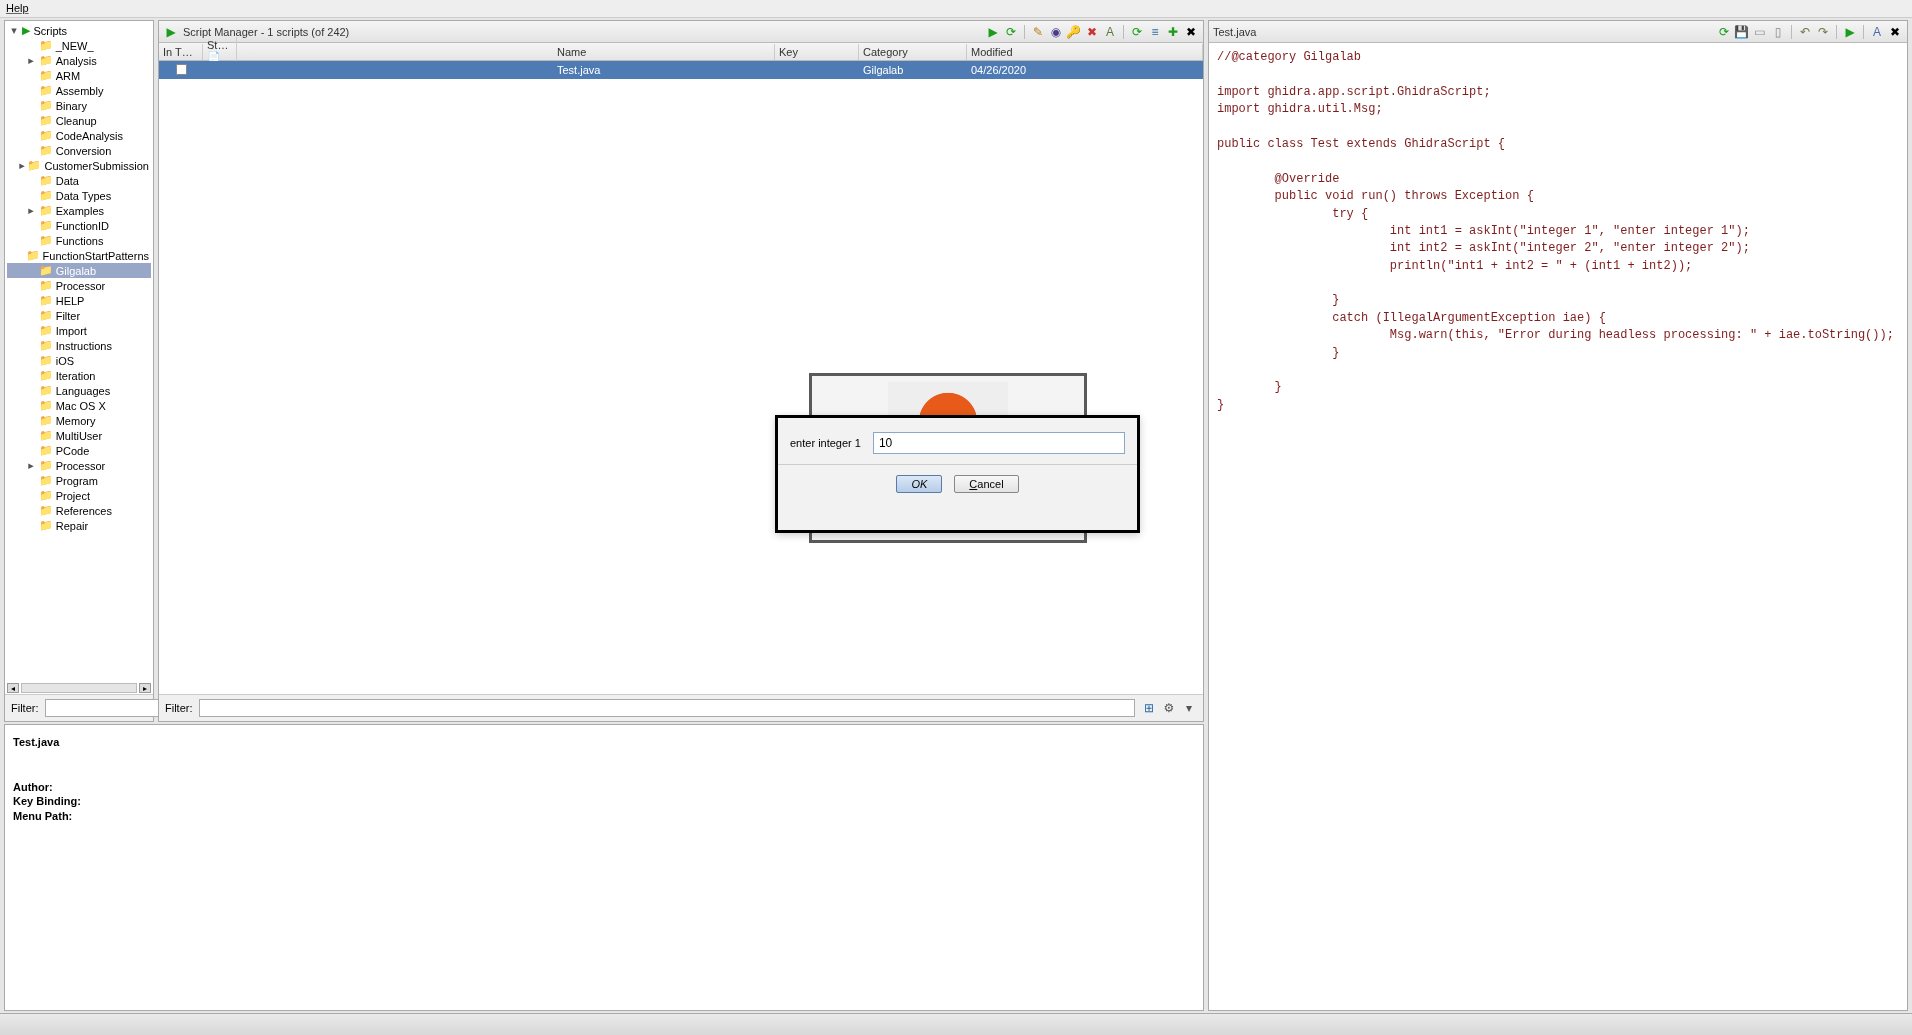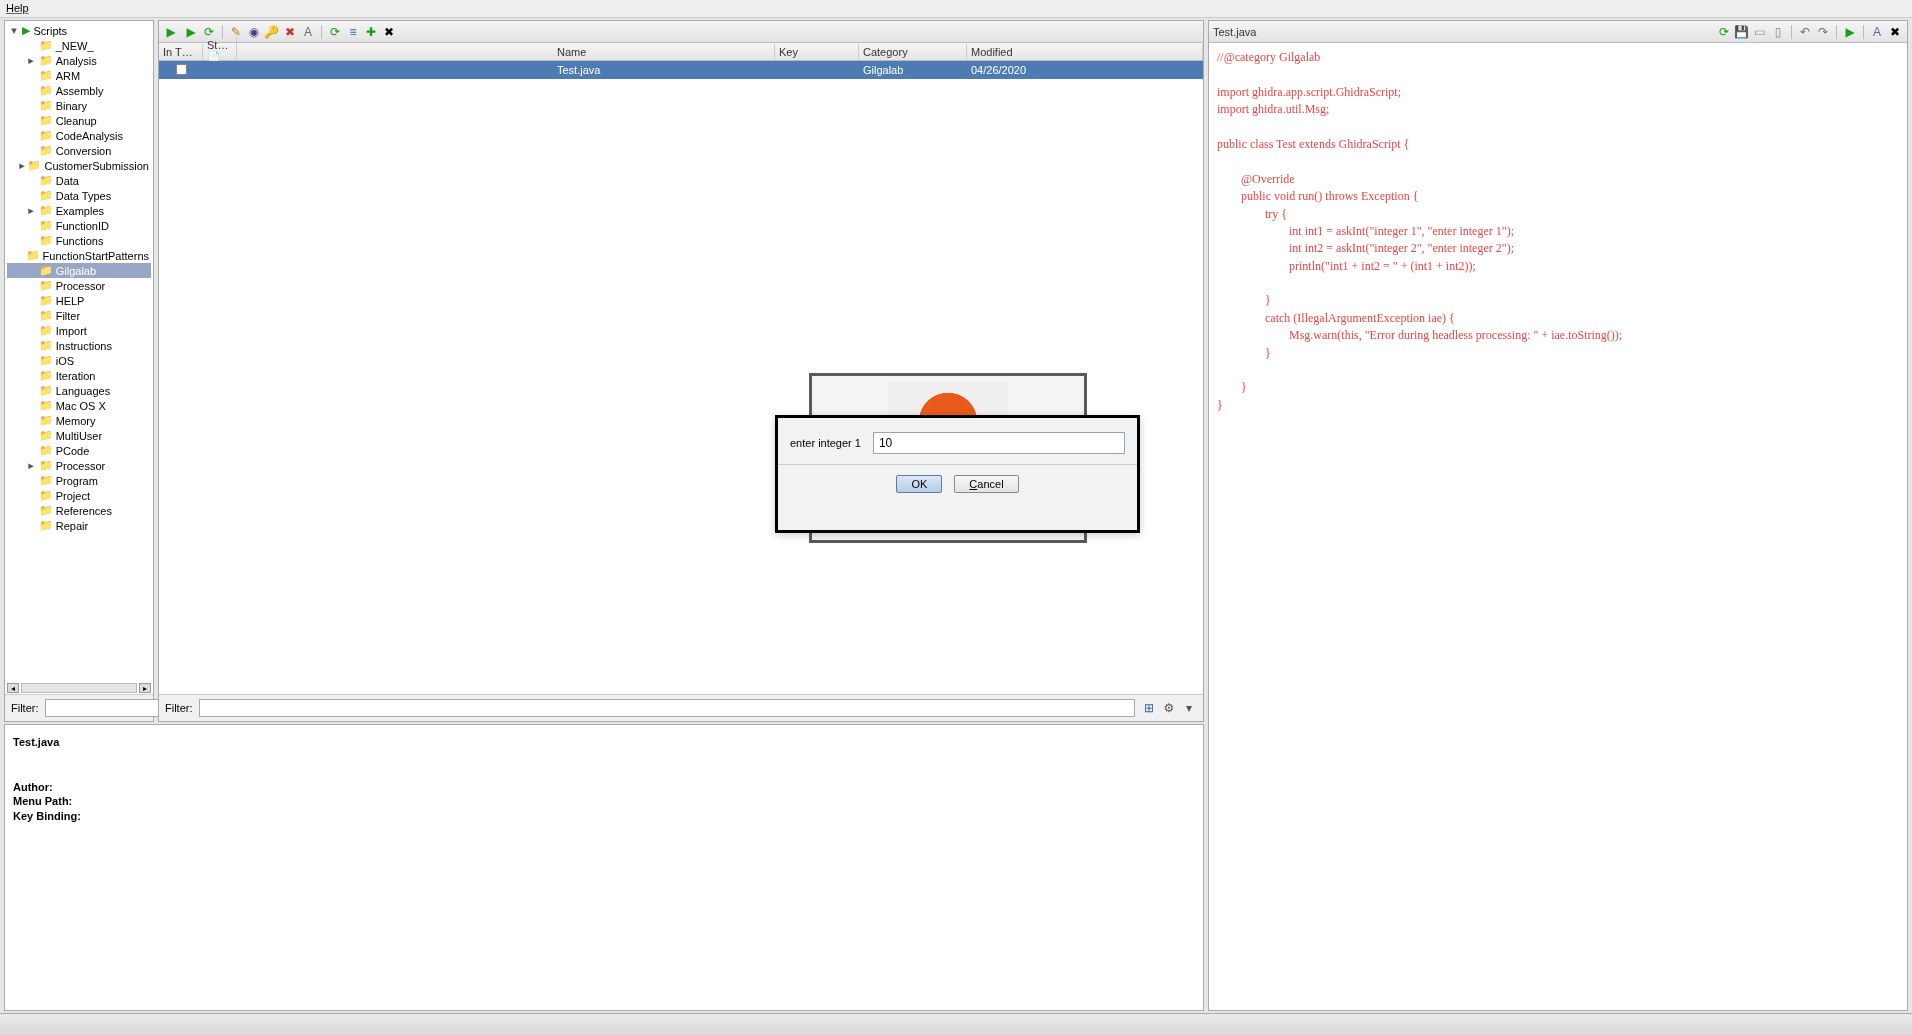--- a/index.html
+++ b/index.html
@@ -43,31 +43,31 @@
     .filter-bar input { flex:1; border:1px solid #aaa; padding:2px 4px; font-size:11px; background:#fff;}
     .filter-icons { display:flex; gap:4px;}
     .tree-scroll { height:12px; display:flex; align-items:center; padding:0 2px; gap:2px;}
     .scroll-btn { width:12px; height:10px; border:1px solid #999; background:#ddd; font-size:8px; display:flex; align-items:center; justify-content:center;}
     .scroll-track { flex:1; height:10px; background:#e5e5e5; border:1px solid #bbb;}
 
     .meta-panel { flex:1; }
     .meta-body { padding:10px 8px; font-size:11px; line-height:1.35; flex:1; }
     .meta-body b { font-weight:bold; }
 
-    .editor-body { flex:1; padding:6px 8px; font-family: Liberation Serif, serif; font-size:12px; line-height:1.45; white-space:pre; overflow:auto; background:#fff; color:#ef4444;}
+    .editor-body { flex:1; padding:6px 8px; font-family: Liberation Mono, monospace; font-size:12px; line-height:1.45; white-space:pre; overflow:auto; background:#fff; color:#7f1d1d;}
 
     
     .back-dialog { position:absolute; left:809px; top:373px; width:278px; height:170px; background:#f4f4f4; border:3px solid #5a5a5a; z-index:5;}
     .back-dialog .logo { height:40px; margin:6px auto 0; width:120px; background: radial-gradient(circle at 50% 100%, #e85a1a 0, #e85a1a 40%, transparent 41%), #eee;}
     .front-dialog { position:absolute; left:775px; top:415px; width:365px; height:118px; background:#f2f2f2; border:3px solid #000000; z-index:10; box-shadow:0 2px 8px rgba(0,0,0,0.2);}
     .dlg-content { padding:14px 12px 10px; display:flex; align-items:center; gap:12px;}
     .dlg-content input { flex:1; border:1px solid #8aa7cc; padding:3px 5px; font-size:12px;}
     .dlg-buttons { border-top:1px solid #ccc; padding:10px 0; display:flex; justify-content:center; gap:12px;}
     .dlg-buttons button { padding:2px 14px; font-size:11px; border:1px solid #888; background:linear-gradient(#f8f8f8,#e3e3e3); cursor:pointer; border-radius:2px;}
-    .dlg-buttons button.primary { border:1px solid #5b7aa6; background:linear-gradient(#dbe8f7,#b6cce8);}
+    .dlg-buttons button.primary { border:1px solid #5b7aa6; background:linear-gradient(#dbe8f7,#b6cce8);font-style:italic;}
     .dlg-buttons button span.und { text-decoration:underline;}
   </style>
 </head>
 <body>
 
 <div class="menubar">
   <span>Help</span>
 </div>
 
 <div class="main-area">
@@ -288,20 +288,21 @@
         <div class="filter-bar">
           <span>Filter:</span>
           <input style="">
           <span class="tb-icon" style="color:#2a6aa8;">⊞</span>
         </div>
       </div>
 
       <div class="panel table-panel">
         <div class="panel-header">
           <span class="tb-icon green-play">▶</span>
+          <span class="title">Script Manager - 1 scripts  (of 242)</span>
           <div class="toolbar">
             <span class="tb-icon green-play">▶</span>
             <span class="tb-icon" style="color:#1a9e1a;">⟳</span>
             <span class="tb-sep"></span>
             <span class="tb-icon" style="color:#b87916;">✎</span>
             <span class="tb-icon" style="color:#4a3a8a;">◉</span>
             <span class="tb-icon" style="color:#caa31a;">🔑</span>
             <span class="tb-icon" style="color:#c33;">✖</span>
             <span class="tb-icon" style="color:#5a7a43;">A</span>
             <span class="tb-sep"></span>
@@ -341,22 +342,22 @@
           </div>
         </div>
       </div>
     </div>
 
     <div class="panel meta-panel" style="height:262px;">
       <div class="meta-body">
         <div><b>Test.java</b></div>
         <br><br>
         <div><b>Author:</b> <span></span></div>
+        <div><b>Key Binding:</b> <span></span></div>
         <div><b>Menu Path:</b> <span></span></div>
-        <div><b>Key Binding:</b> <span></span></div>
       </div>
     </div>
   </div>
 
   <div class="right-col">
     <div class="panel" style="flex:1;">
       <div class="panel-header">
         <span class="title">Test.java</span>
         <div class="toolbar">
           <span class="tb-icon" style="color:#1a9e1a;">⟳</span>

